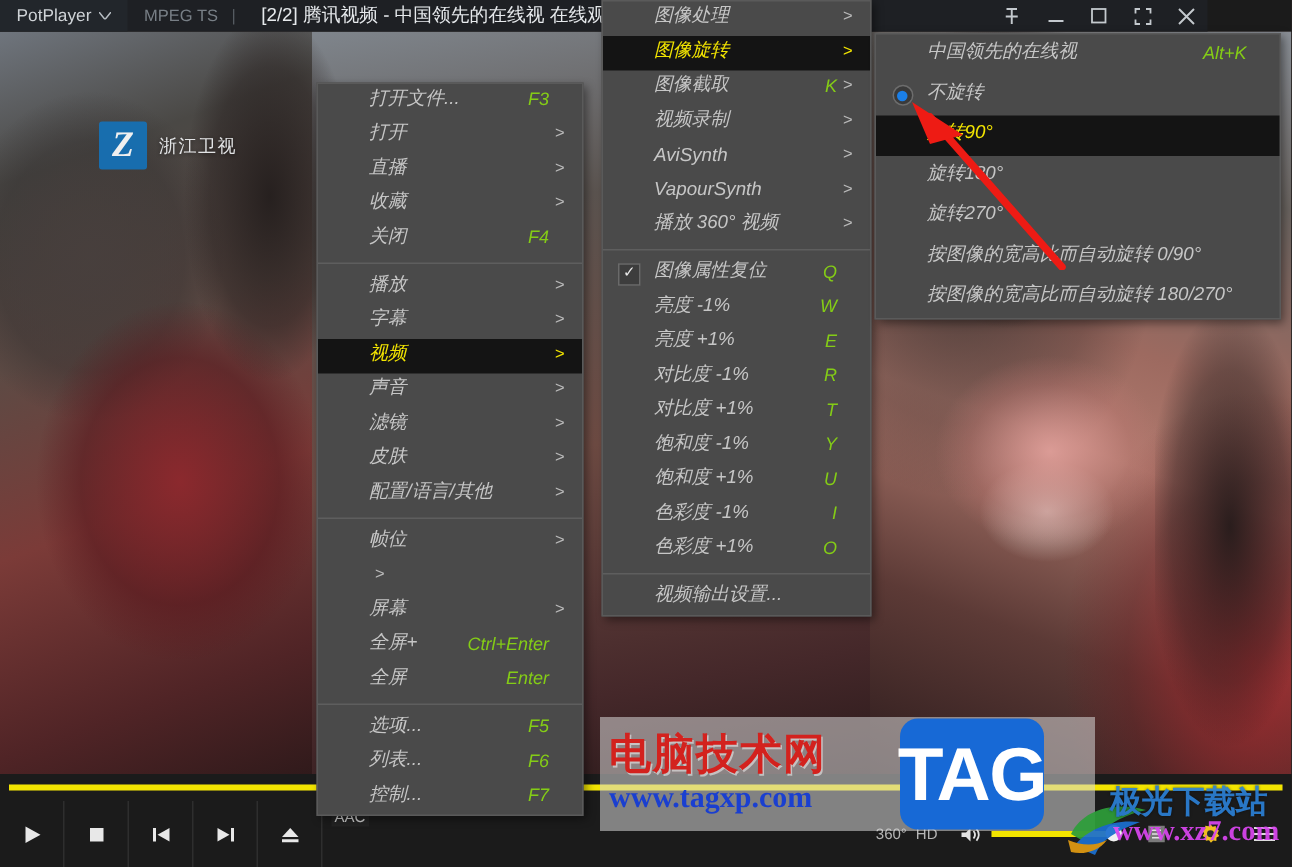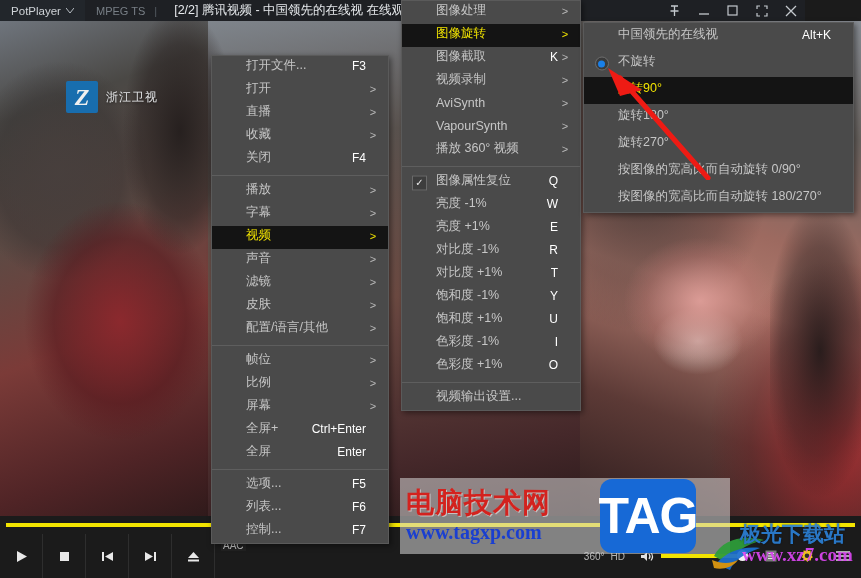--- a/index.html
+++ b/index.html
@@ -133,24 +133,25 @@
   .menu-1 { left: 211px; top: 55px; width: 178px; }
   .menu-2 { left: 401px; top: 0px;  width: 180px; }
   .menu-3 { left: 583px; top: 22px; width: 271px; }
 
   .mi {
     position: relative;
     height: 23px;
     display: flex; align-items: center;
     padding: 0 8px 4px 34px;
     white-space: nowrap;
+    font-style: italic;
   }
   .menu-3 .mi { height: 27px; }
   .mi .lbl { flex: 1; color: #c6c6c6; }
-  .mi .acc { color: #ffffff; font-size: 12px; padding-left: 10px; }
+  .mi .acc { color: #84cc16; font-size: 12px; padding-left: 10px; }
   .mi .arrow {
     width: 14px; text-align: center;
     color: #b9b9b9; font-size: 11px;
   }
   .mi.sel { background: #141414; }
   .mi.sel .lbl { color: #f2e400; }
   .mi.sel .arrow { color: #f2e400; }
   .mi .mark {
     position: absolute; left: 10px; top: 50%;
     transform: translateY(-50%);
@@ -423,21 +424,20 @@
       <div class="mi">
         <span class="lbl">配置/语言/其他</span>
         <span class="arrow">&gt;</span>
       </div>
       <div class="msep"></div>
       <div class="mi">
         <span class="lbl">帧位</span>
         <span class="arrow">&gt;</span>
       </div>
       <div class="mi">
-        <span class="lbl">比例</span>
         <span class="arrow">&gt;</span>
       </div>
       <div class="mi">
         <span class="lbl">屏幕</span>
         <span class="arrow">&gt;</span>
       </div>
       <div class="mi">
         <span class="lbl">全屏+</span>
         <span class="acc">Ctrl+Enter</span>
         <span class="arrow"></span>

